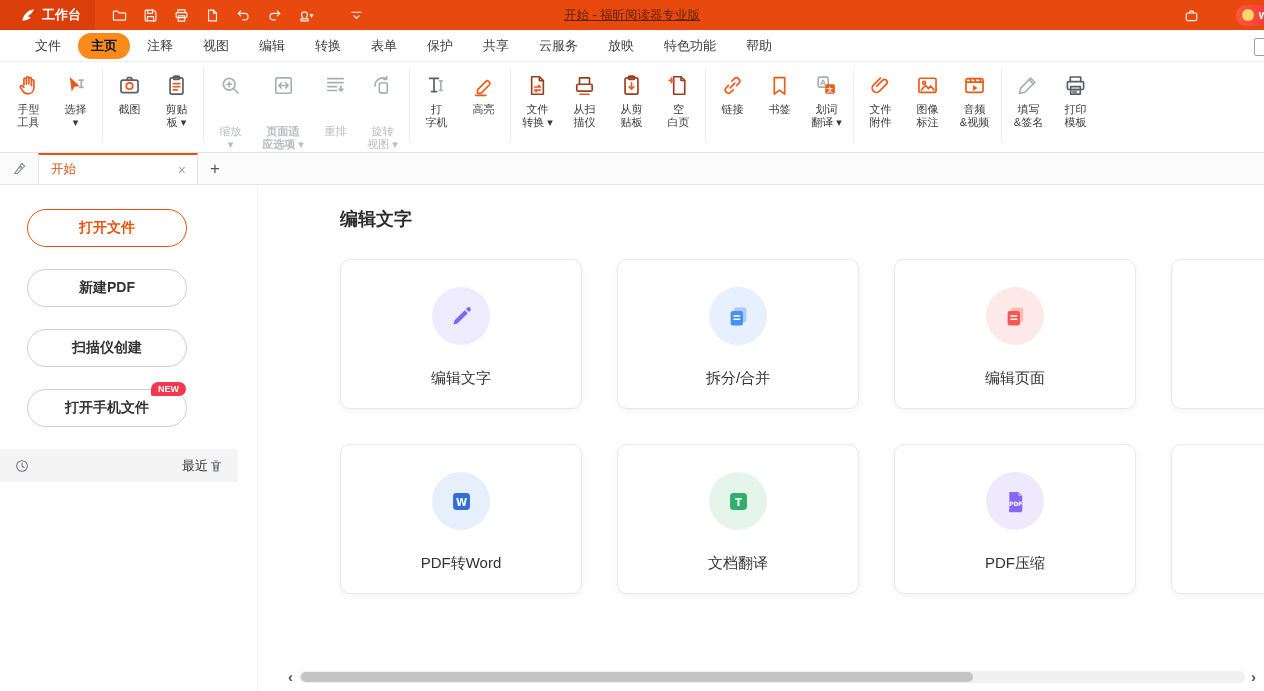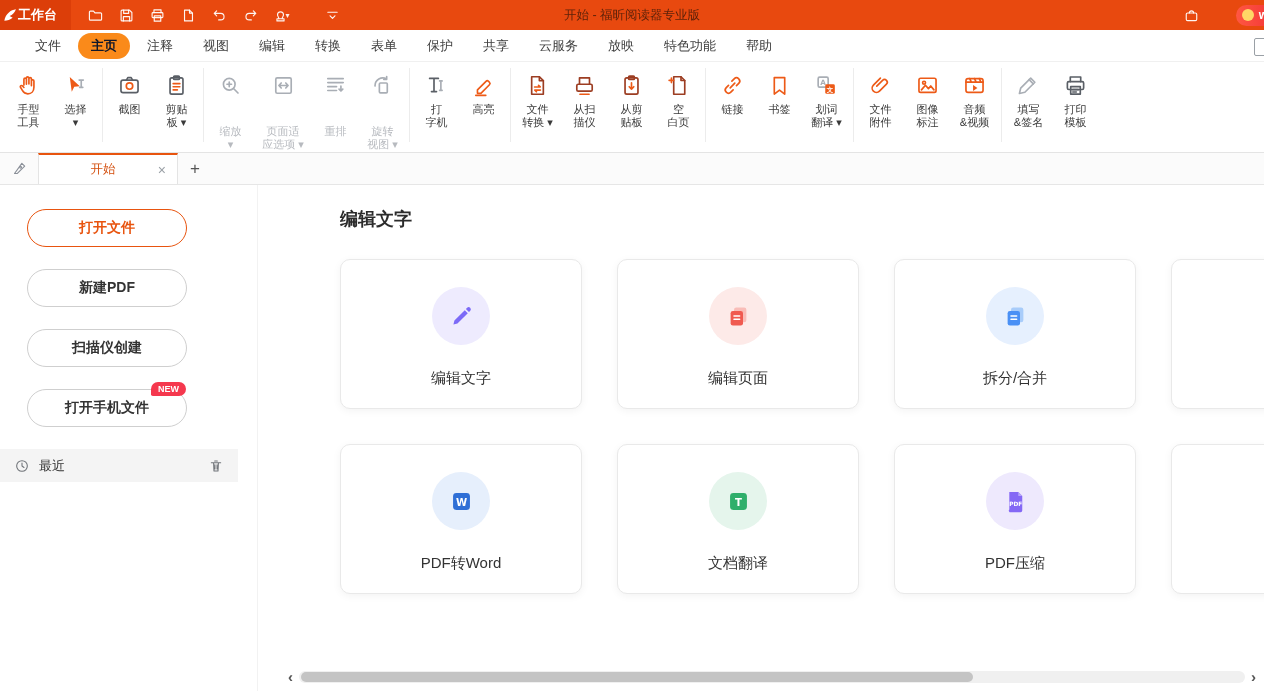--- a/index.html
+++ b/index.html
@@ -1,69 +1,69 @@
 <!DOCTYPE html>
 <html><head>
 <meta charset="utf-8">
 <style>
   html,body{margin:0;padding:0;}
   body{font-family:"Liberation Sans","DejaVu Sans",sans-serif;background:#888;}
   .app{position:relative;width:1264px;height:691px;background:#fff;overflow:hidden;}
 
   
   .titlebar{position:relative;height:30px;background:#E8490F;display:flex;align-items:center;overflow:hidden;}
-  .ws{display:flex;align-items:center;height:30px;padding:0 14px 0 2px;background:#DC3E09;color:#fff;font-size:13px;font-weight:bold;cursor:pointer;}
+  .ws{display:flex;align-items:center;gap:6px;height:30px;padding:0 14px 0 20px;background:#DC3E09;color:#fff;font-size:13px;font-weight:bold;cursor:pointer;}
   .qa{display:flex;align-items:center;gap:7px;margin-left:12px;}
   .qabtn{width:24px;height:22px;display:flex;align-items:center;justify-content:center;color:rgba(255,255,255,.95);border-radius:3px;cursor:pointer;}
   .qabtn svg{width:17px;height:17px;}
   .qcaret{color:rgba(255,255,255,.9);font-size:8px;margin-left:-4px;}
-  .win-title{position:absolute;left:50%;top:0;transform:translateX(-50%);height:20px;line-height:30px;font-size:12.5px;color:rgba(66,26,8,.85);white-space:nowrap;}
+  .win-title{position:absolute;left:50%;top:0;transform:translateX(-50%);height:20px;line-height:30px;font-size:12.5px;color:rgba(66,26,8,.85);white-space:nowrap;text-decoration:underline;}
   .tb-right{margin-left:auto;display:flex;align-items:center;gap:10px;padding-right:0;}
   .vip{position:relative;right:-22px;display:flex;align-items:center;gap:5px;height:21px;border-radius:11px;background:linear-gradient(90deg,#FF5742,#EF2B35);color:#fff;font-size:12px;font-weight:bold;padding:0 18px 0 6px;}
   .vipdot{width:12px;height:12px;border-radius:50%;background:#FFD766;display:inline-block;}
 
   
   .menubar{position:relative;height:31px;background:#fff;display:flex;align-items:center;gap:4px;padding-left:22px;border-bottom:1px solid #F0F0F0;overflow:hidden;}
   .mi{font-size:13px;color:#404040;padding:4px 13px;border-radius:14px;cursor:pointer;white-space:nowrap;}
   .mi.active{background:#FA8A1A;color:#0f172a;font-weight:bold;}
   .mi-cut{position:absolute;right:-7px;top:8px;width:15px;height:16px;border:1.5px solid #9aa0a6;border-radius:2px;background:#fff;}
 
   
   .ribbon{height:91px;background:#fff;border-bottom:1px solid #E4E4E4;display:flex;align-items:stretch;padding:6px 2px 0 2px;box-sizing:border-box;overflow:hidden;}
   .grp{display:flex;align-items:flex-start;padding:0 3px;border-right:1px solid #ECECEC;height:74px;}
   .grp:last-child{border-right:none;}
   .tbi{min-width:43px;display:flex;flex-direction:column;align-items:center;gap:5px;padding:4px 2px;border-radius:4px;cursor:pointer;}
-  .tbi.wide{min-width:54px;}
+  .tbi.wide{min-width:54px;font-weight:bold;}
   .tic{height:26px;display:flex;align-items:center;}
   .tic svg{width:25px;height:25px;}
   .tlb{font-size:11px;line-height:13px;color:#3A3A3A;text-align:center;white-space:pre-line;}
   .tbi.dis .tlb{color:#B7BABF;margin-top:22px;}
   .sv *{fill:none;stroke:currentColor;stroke-width:1.6;stroke-linecap:round;stroke-linejoin:round;}
   .sv .f{fill:currentColor;stroke:none;}
   .sv text{stroke:none;font-family:"DejaVu Sans",sans-serif;font-weight:bold;}
   .oc{color:#ED5A17;} .gc{color:#A9AEB5;} .mc{color:#9C3D22;} .dk{color:#5A5F66;}
 
   
   .tabbar{height:31px;background:#FBFBFB;border-bottom:1px solid #E6E6E6;display:flex;align-items:stretch;}
   .tab-pen{width:38px;display:flex;align-items:center;justify-content:center;color:#8a8f98;cursor:pointer;}
   .tab-pen svg{width:17px;height:17px;}
-  .tab{width:140px;background:#fff;border:1px solid #E4E4E4;border-top:2px solid #E8540F;border-bottom:none;display:flex;align-items:center;padding:0 8px 0 12px;box-sizing:border-box;cursor:pointer;text-align:center;}
+  .tab{width:160px;background:#fff;border:1px solid #E4E4E4;border-top:2px solid #E8540F;border-bottom:none;display:flex;align-items:center;padding:0 8px 0 12px;box-sizing:border-box;cursor:pointer;}
   .tab-label{font-size:12.5px;color:#D4500F;flex:1;}
   .tab-close{color:#9aa0a6;font-size:14px;padding:0 3px;cursor:pointer;}
   .tab-new{width:34px;display:flex;align-items:center;justify-content:center;font-size:17px;color:#555;cursor:pointer;}
 
   
   .bodywrap{display:flex;height:508px;}
   .sidebar{width:258px;box-sizing:border-box;padding-top:24px;border-right:1px solid #F2F2F2;}
   .sbtn{display:block;width:160px;height:38px;margin:0 0 22px 27px;border-radius:19px;border:1px solid #CFCFCF;background:#fff;font-size:14px;font-weight:bold;color:#333;cursor:pointer;position:relative;font-family:inherit;}
   .sbtn.primary{border:1.6px solid #E8540F;color:#E8540F;}
   .badge{position:absolute;top:-8px;right:0;background:#F5384E;color:#fff;font-size:9px;font-weight:bold;padding:2px 7px;border-radius:8px 8px 8px 2px;}
   .recent{width:238px;height:33px;background:#F4F4F4;display:flex;align-items:center;padding:0 14px;box-sizing:border-box;cursor:pointer;}
   .recent svg{width:16px;height:16px;color:#6F7378;}
-  .recent .rlbl{font-size:13px;color:#333;margin-left:9px;flex:1;}
+  .recent .rlbl{font-size:13px;color:#333;margin-left:9px;flex:1;text-align:right;}
   .recent .trash{color:#6F7378;cursor:pointer;display:flex;}
 
   
   .main{position:relative;flex:1;overflow:hidden;padding:22px 0 0 82px;box-sizing:border-box;}
   .sec-title{margin:0 0 28px 0;font-size:18px;font-weight:bold;color:#2B2B2B;}
   .cards{display:grid;grid-template-columns:repeat(4,242px);column-gap:46px;row-gap:26px;gap:35px;}
   .card{width:242px;height:150px;background:#fff;border:1px solid #E9E9E9;border-radius:10px;box-shadow:0 2px 8px rgba(0,0,0,.05);display:flex;flex-direction:column;align-items:center;padding-top:27px;box-sizing:border-box;cursor:pointer;}
   .cico{width:58px;height:58px;border-radius:50%;display:flex;align-items:center;justify-content:center;}
   .cico svg{width:27px;height:27px;}
   .cv text{font-family:"DejaVu Sans",sans-serif;font-weight:bold;}
@@ -467,39 +467,39 @@
           <div class="cico c0">
             <svg class="cv" viewBox="0 0 24 24">
                 <path d="M4.8 19.2l.9-3.6 9.2-9.2 2.7 2.7-9.2 9.2-3.6.9z" fill="#7C6AF7"></path>
                 <path d="M15.9 5.4l1.1-1.1a1.9 1.9 0 0 1 2.7 2.7l-1.1 1.1z" fill="#7C6AF7"></path>
               </svg>
           </div>
           <div class="clbl">编辑文字</div>
         </div>
 
         <div class="card">
+          <div class="cico c1">
+            <svg class="cv" viewBox="0 0 24 24">
+                <rect x="8" y="4" width="11" height="13" rx="2" fill="#A8CCFA"></rect>
+                <rect x="5" y="7" width="11" height="13" rx="2" fill="#4A90F5"></rect>
+                <path d="M8 11.5h5M8 14.5h5" stroke="#fff" stroke-width="1.4" stroke-linecap="round" fill="none"></path>
+              </svg>
+          </div>
+          <div class="clbl">拆分/合并</div>
+        </div>
+
+        <div class="card">
           <div class="cico c2">
             <svg class="cv" viewBox="0 0 24 24">
                 <rect x="8" y="4" width="11" height="13" rx="2" fill="#F9BDB8"></rect>
                 <rect x="5" y="7" width="11" height="13" rx="2" fill="#F05A50"></rect>
                 <path d="M8 11.5h5M8 14.5h5" stroke="#fff" stroke-width="1.4" stroke-linecap="round" fill="none"></path>
               </svg>
           </div>
           <div class="clbl">编辑页面</div>
-        </div>
-
-        <div class="card">
-          <div class="cico c1">
-            <svg class="cv" viewBox="0 0 24 24">
-                <rect x="8" y="4" width="11" height="13" rx="2" fill="#A8CCFA"></rect>
-                <rect x="5" y="7" width="11" height="13" rx="2" fill="#4A90F5"></rect>
-                <path d="M8 11.5h5M8 14.5h5" stroke="#fff" stroke-width="1.4" stroke-linecap="round" fill="none"></path>
-              </svg>
-          </div>
-          <div class="clbl">拆分/合并</div>
         </div>
 
         <div class="card shell"></div>
 
         <div class="card">
           <div class="cico c3">
             <svg class="cv" viewBox="0 0 24 24">
                 <rect x="4.5" y="4.5" width="15" height="15" rx="3" fill="#2F6FD6"></rect>
                 <text x="12" y="15.8" font-size="9" text-anchor="middle" fill="#fff">W</text>
               </svg>

